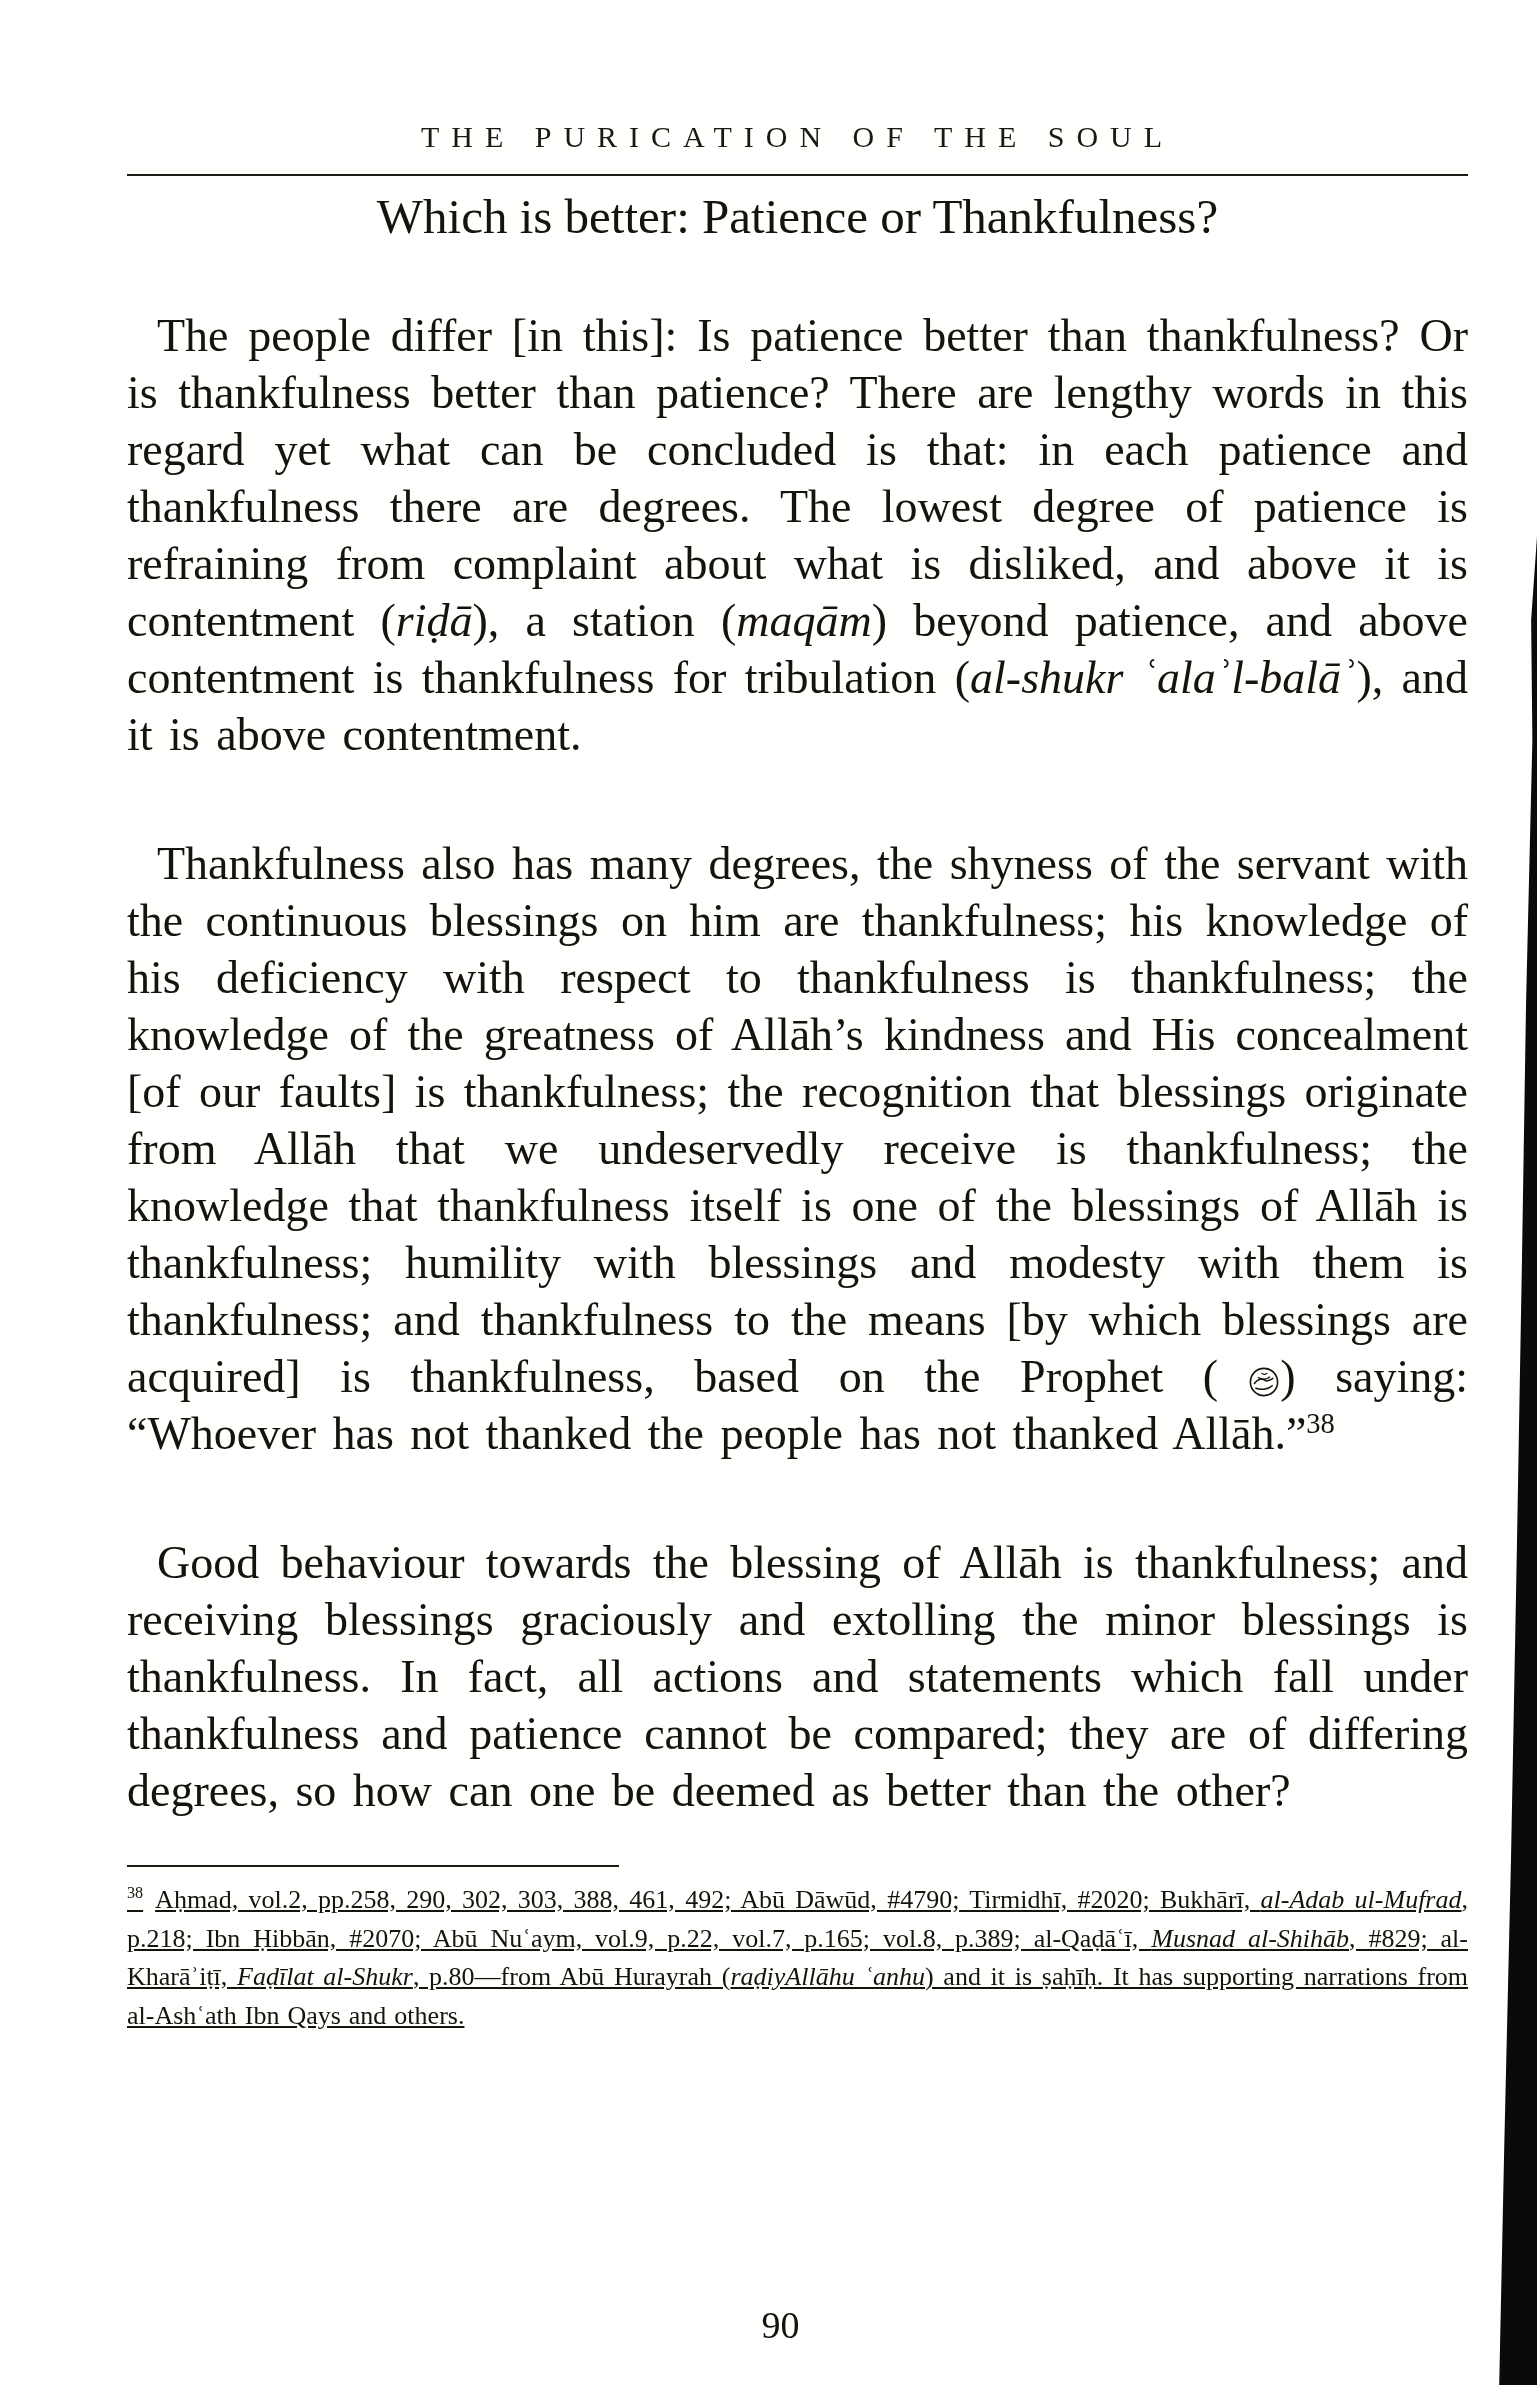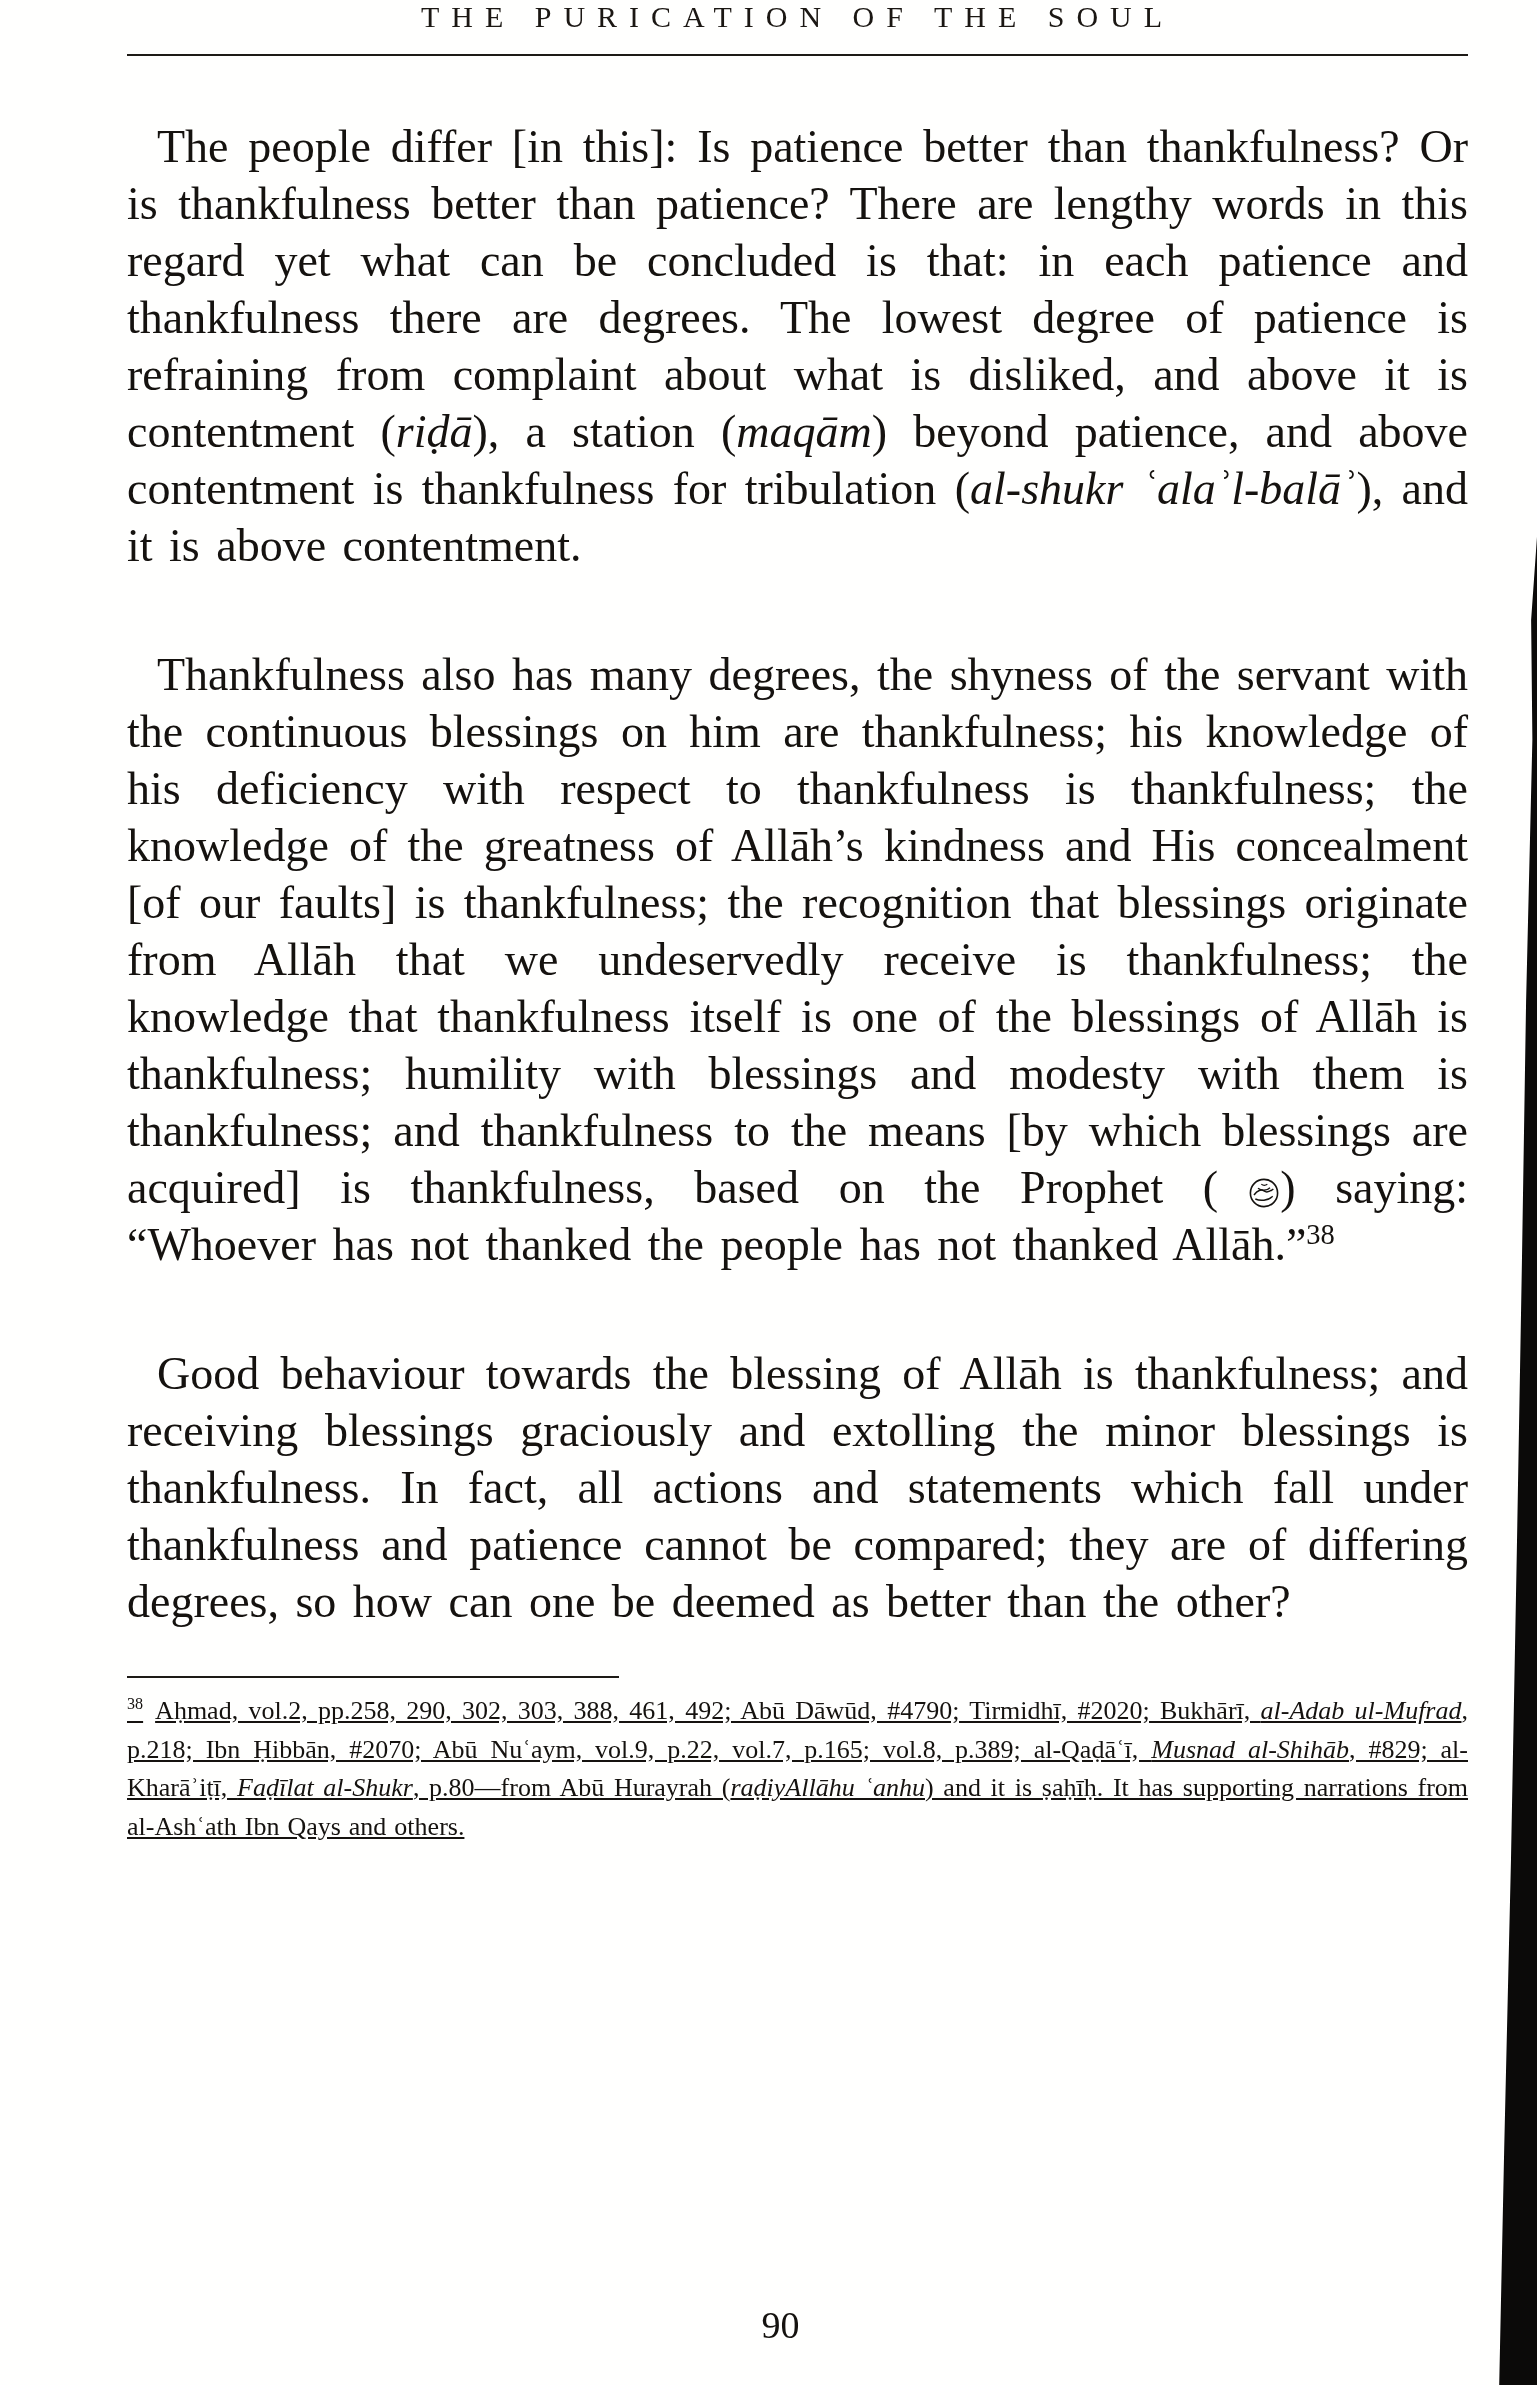--- a/index.html
+++ b/index.html
@@ -13,20 +13,21 @@
     font-family: "Liberation Serif", "DejaVu Serif", serif;
     overflow: hidden;
   }
   .content {
     position: absolute;
     left: 127px;
     top: 0;
     width: 1341px;
   }
   .running-head {
+    margin-top: 120px;
     text-align: center;
     font-size: 30px;
     letter-spacing: 0.40em;
     white-space: nowrap;
     color: #1b1713;
   }
   .head-rule {
     margin-top: 20px;
     border-top: 2.5px solid #1d1a16;
   }
@@ -109,20 +110,21 @@
 
 <div class="page">
 
   <div class="content">
 
     <div class="running-head">THE PURICATION OF THE SOUL</div>
 
     <div class="head-rule"></div>
 
 
+    <h1 class="title">Which is better: Patience or Thankfulness?</h1>
 
     <p class="body-para p1"><span>The people differ [in this]: Is patience better than thankfulness? Or is thankfulness better than patience? There are lengthy words in this regard yet what can be concluded is that: in each patience and thankfulness there are degrees. The lowest degree of patience is refraining from complaint about what is disliked, and above it is contentment (</span><em>riḍā</em><span>), a station (</span><em>maqām</em><span>) beyond patience, and above contentment is thankfulness for tribulation (</span><em>al-shukr ʿalaʾl-balāʾ</em><span>), and it is above contentment.</span></p>
 
     <p class="body-para p2"><span>Thankfulness also has many degrees, the shyness of the servant with the continuous blessings on him are thankfulness; his knowledge of his deficiency with respect to thankfulness is thankfulness; the knowledge of the greatness of Allāh’s kindness and His concealment [of our faults] is thankfulness; the recognition that blessings originate from Allāh that we undeservedly receive is thankfulness; the knowledge that thankfulness itself is one of the blessings of Allāh is thankfulness; humility with blessings and modesty with them is thankfulness; and thankfulness to the means [by which blessings are acquired] is thankfulness, based on the Prophet (</span><span class="honorific">
     <svg viewBox="0 0 24 24" xmlns="http://www.w3.org/2000/svg">
       <circle cx="12" cy="12" r="10.2" fill="none" stroke="#15120f" stroke-width="1.2"></circle>
       <path d="M4.5 13.5c2.5-3.5 5.5-4.5 7.5-3s4.5 0.5 7-1.5" fill="none" stroke="#15120f" stroke-width="1.1"></path>
       <path d="M5.5 16.5c3.5 1.5 9.5 1.5 13-2" fill="none" stroke="#15120f" stroke-width="1.1"></path>
       <path d="M7.5 8.5c2.5 2 6.5 2 9-0.5" fill="none" stroke="#15120f" stroke-width="1.0"></path>
       <path d="M10 5.5c1.5 1 3 1 4.5 0" fill="none" stroke="#15120f" stroke-width="0.9"></path>

